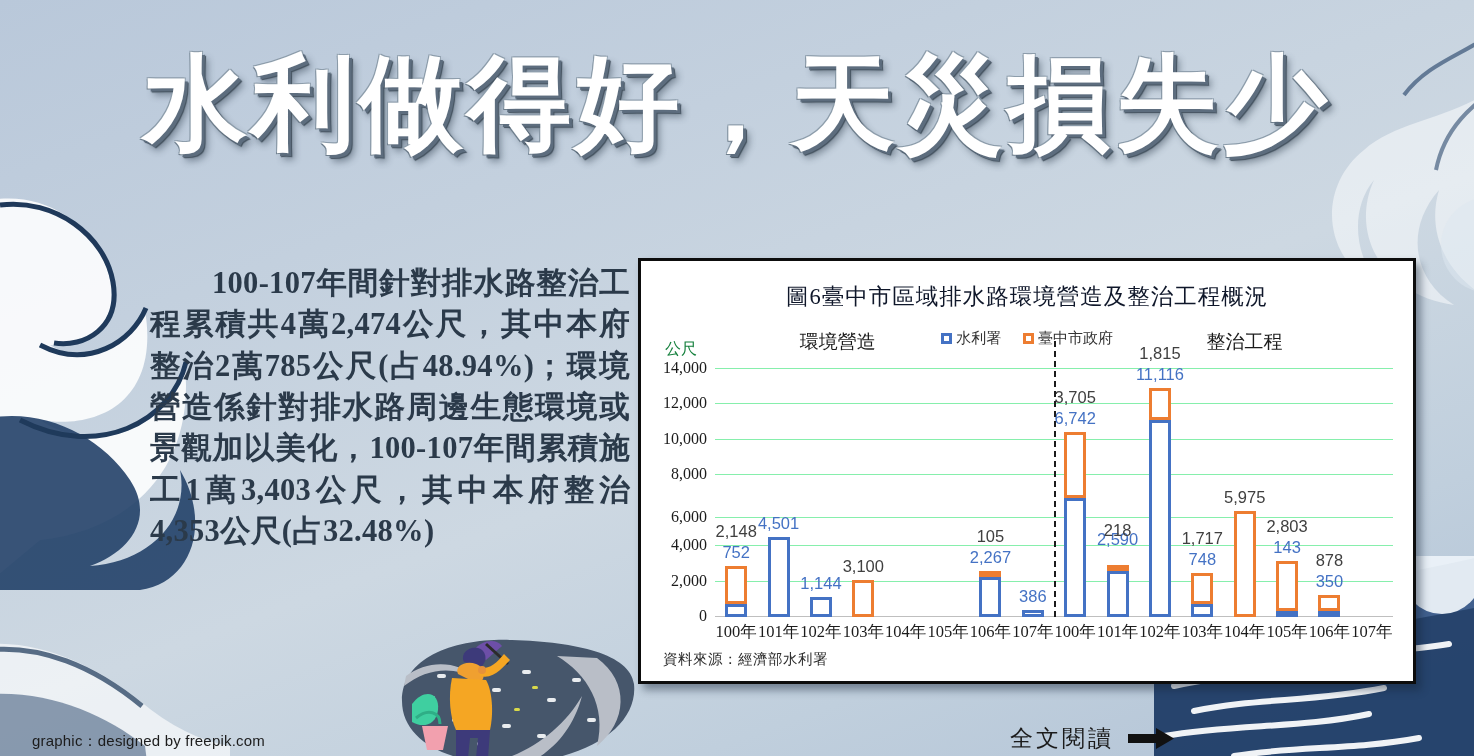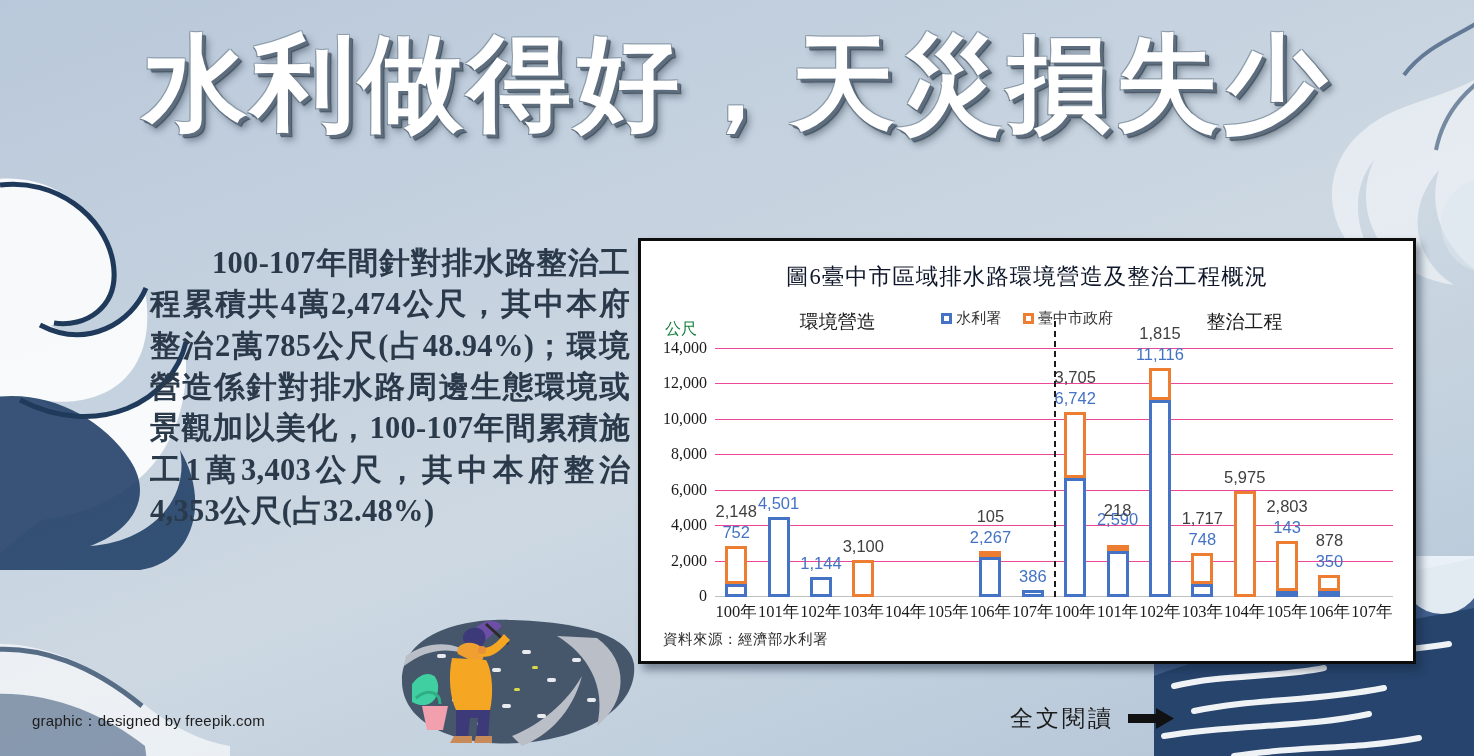--- a/index.html
+++ b/index.html
@@ -1,21 +1,21 @@
 <!DOCTYPE html>
 <html><head>
 <meta charset="utf-8">
 <style>
   html,body{margin:0;padding:0;}
   body{
     width:1474px;height:756px;overflow:hidden;position:relative;
     font-family:"Liberation Serif", serif;
     background:linear-gradient(160deg,#b9c8da 0%,#c3d0de 28%,#cdd8e2 55%,#c0cfdd 78%,#b2c3d6 100%);
   }
-  .slide{position:absolute;inset:0;}
+  .slide{position:absolute;inset:0;margin-top:20px;}
 
   
   .deco{position:absolute;pointer-events:none;}
   .wave-tl{left:-20px;top:150px;width:300px;height:420px;opacity:.95;}
   .wave-tr{right:-40px;top:-10px;width:260px;height:300px;opacity:.9;}
   .wave-br{right:-10px;bottom:-20px;width:330px;height:220px;opacity:.95;}
   .wave-bl{left:-30px;bottom:-30px;width:260px;height:180px;opacity:.85;}
 
   
   .headline{
@@ -67,21 +67,21 @@
 
   .unit-label{
     position:absolute;left:24px;top:78px;font-size:16px;color:#15803d;
     font-family:"Liberation Serif","DejaVu Serif",serif;
   }
 
   
   .plot{
     position:absolute;left:74px;top:108px;width:678px;height:248px;
   }
-  .gridline{position:absolute;left:0;right:0;height:1px;background:#ec4899;}
+  .gridline{position:absolute;left:0;right:0;height:1px;background:#86efac;}
   .gridline.base{background:#bfbfbf;}
   .ytick{
     position:absolute;right:100%;margin-right:8px;transform:translateY(-52%);
     font-size:16px;color:#1b1b1b;white-space:nowrap;
     font-family:"Liberation Serif","DejaVu Serif",serif;
   }
   .divider{
     position:absolute;top:-28px;bottom:0;width:0;
     border-left:2.5px dashed #1b1b1b;
   }
@@ -225,21 +225,21 @@
     <div class="plot" id="plot">
         <div class="gridline base" style="bottom: 0px;">
           <div class="ytick">0</div>
         </div>
         <div class="gridline" style="bottom: 35.4286px;">
           <div class="ytick">2,000</div>
         </div>
         <div class="gridline" style="bottom: 70.8571px;">
           <div class="ytick">4,000</div>
         </div>
-        <div class="gridline" style="bottom: 106px;">
+        <div class="gridline" style="bottom: 99px;">
           <div class="ytick">6,000</div>
         </div>
         <div class="gridline" style="bottom: 141.714px;">
           <div class="ytick">8,000</div>
         </div>
         <div class="gridline" style="bottom: 177.143px;">
           <div class="ytick">10,000</div>
         </div>
         <div class="gridline" style="bottom: 212.571px;">
           <div class="ytick">12,000</div>

